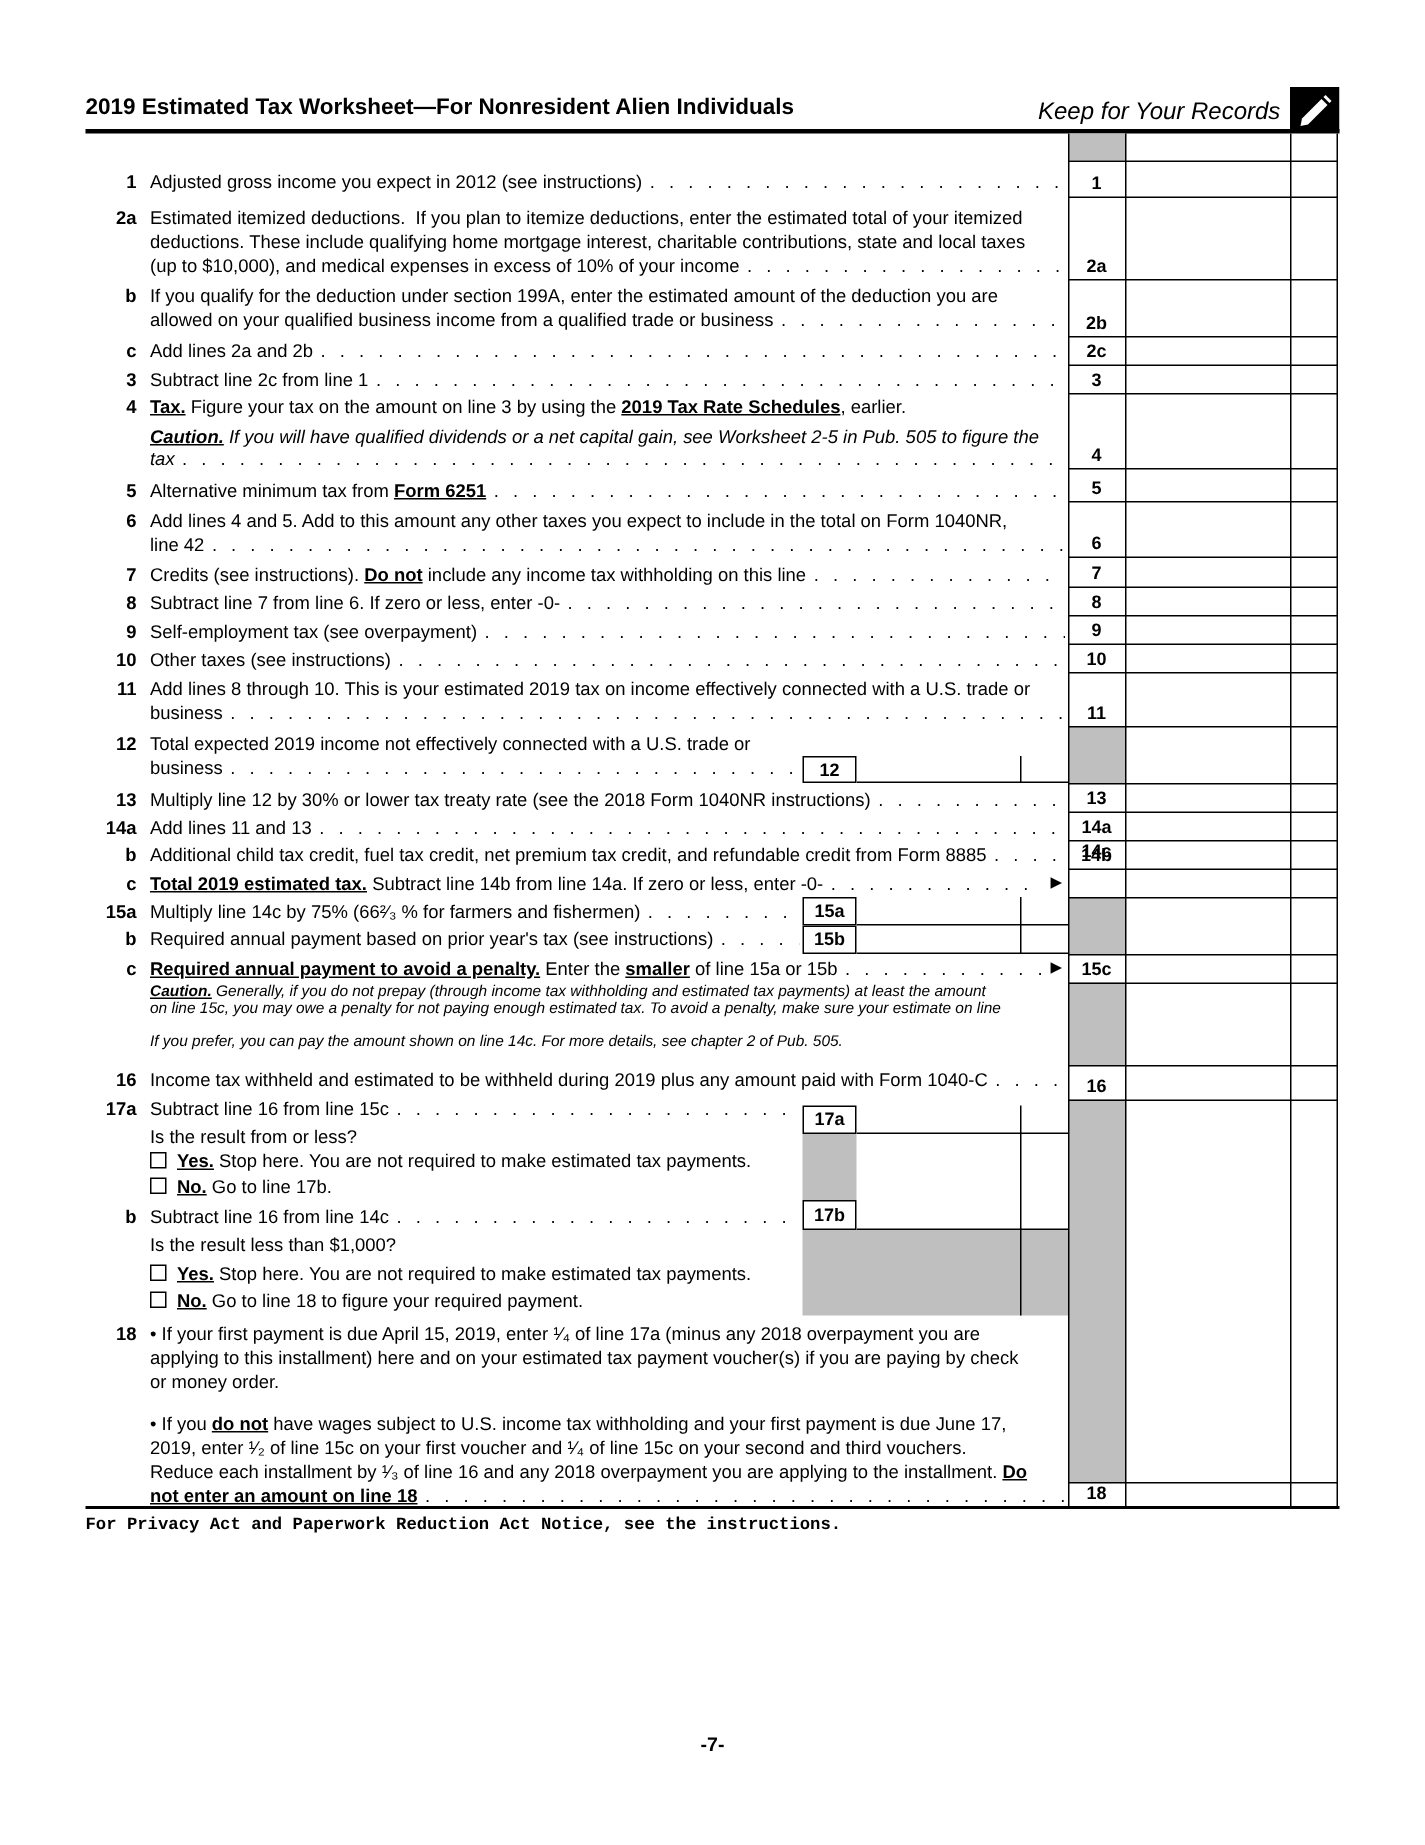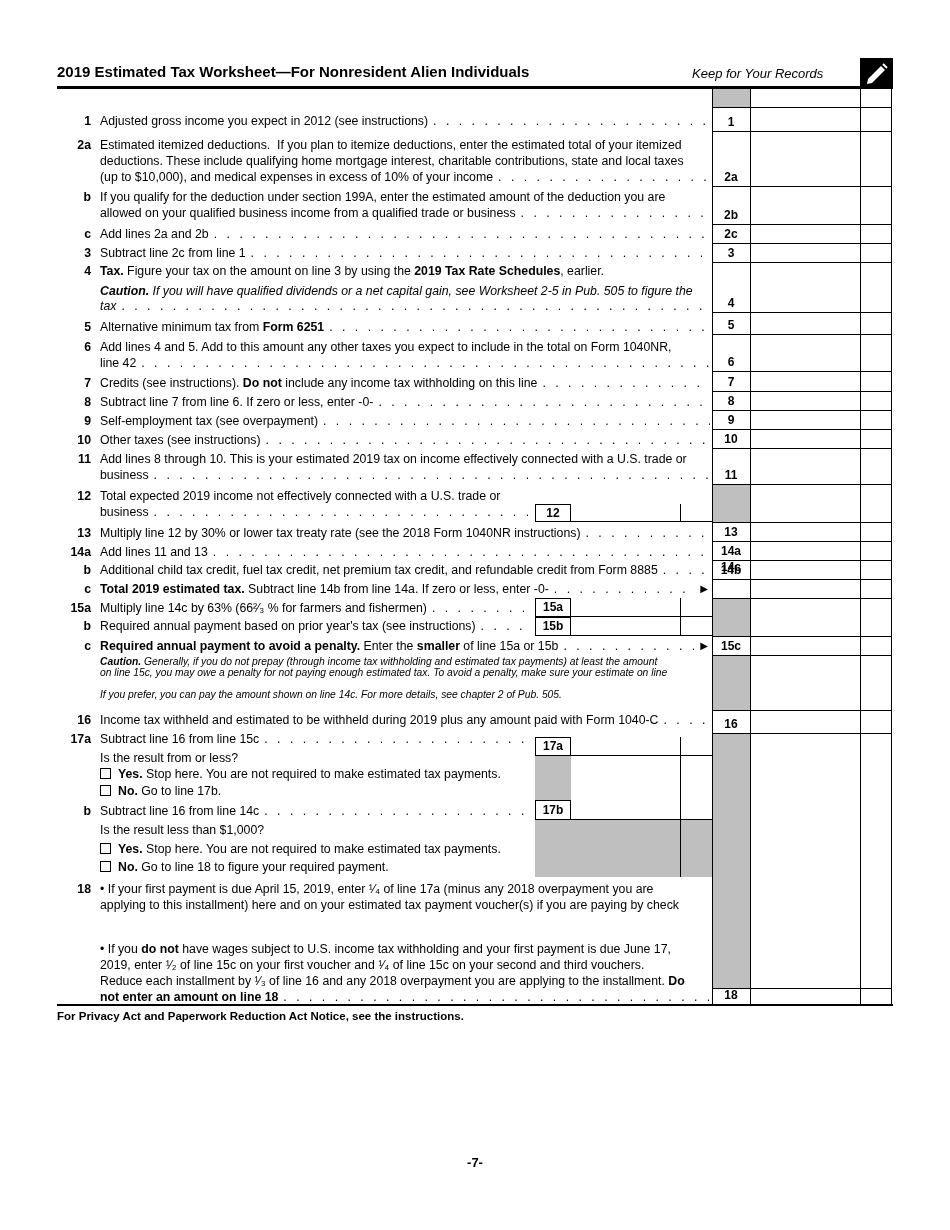--- a/index.html
+++ b/index.html
@@ -1,42 +1,42 @@
 <!DOCTYPE html>
 <html><head>
 <meta charset="utf-8">
 <style>
   html,body{margin:0;padding:0;background:#fff;}
   .page{position:relative;width:950px;height:1230px;background:#fff;color:#000;
         font-family:"Liberation Sans","DejaVu Sans",sans-serif;overflow:hidden;}
   .title{position:absolute;left:57px;top:63px;font-size:15px;font-weight:bold;}
-  .keep{position:absolute;left:692px;top:66px;font-size:13px;font-style:italic;}
+  .keep{position:absolute;left:692px;top:66px;font-size:16px;font-style:italic;}
   .recicon{position:absolute;left:860px;top:58px;width:33px;height:30px;}
   .hrule{position:absolute;left:57px;width:836px;background:#000;}
   .gray{position:absolute;background:#bfbfbf;z-index:0;}
   .vl{position:absolute;top:89px;height:915px;width:1px;background:#000;z-index:2;}
   .hl{position:absolute;left:712px;width:180px;height:1px;background:#000;z-index:2;}
   .hli{left:571px;width:141px;}
   .blabel{position:absolute;left:712px;width:38px;height:14px;line-height:14px;text-align:center;
           font-weight:bold;font-size:12px;z-index:3;}
   .icell{position:absolute;left:535px;width:36px;box-sizing:border-box;border:1px solid #000;
          text-align:center;font-weight:bold;font-size:12px;background:#fff;z-index:3;}
   .ent{position:absolute;left:750px;width:110px;z-index:4;}
   .enti{position:absolute;left:571px;width:109px;z-index:4;}
   .tl{position:absolute;left:57px;width:653px;height:16px;line-height:16px;font-size:12.3px;
       display:flex;white-space:pre;overflow:hidden;padding-left:43px;box-sizing:border-box;z-index:3;}
   .nw{width:476px;}
   .sm{height:12px;line-height:11.5px;font-size:10.3px;}
   .num{position:absolute;left:0;top:0;width:34px;text-align:right;font-weight:bold;}
   .dots{flex:1 1 0;min-width:0;overflow:hidden;white-space:pre;word-spacing:6px;padding-left:5px;}
   .arr{flex:0 0 auto;font-size:10px;padding:0 2px 0 4px;}
-  .b{font-weight:bold;}
+  .b{font-weight:bold;text-decoration:underline;}
   .i{font-style:italic;}
   .cbx{display:inline-block;flex:0 0 auto;width:9px;height:9px;border:1px solid #000;margin:2px 7px 0 0;}
-  .privacy{position:absolute;left:57px;top:1010px;font-size:11.5px;font-weight:bold;}
+  .privacy{position:absolute;left:57px;top:1010px;font-size:11.5px;font-weight:bold;font-family:Liberation Mono, monospace;}
   .pgnum{position:absolute;left:0;top:1155px;width:950px;text-align:center;font-size:13px;font-weight:bold;}
 </style>
 </head>
 <body>
 
 <div class="page">
 
   <div class="title">2019 Estimated Tax Worksheet—For Nonresident Alien Individuals</div>
   <div class="keep i">Keep for Your Records</div>
   <div class="recicon">
@@ -168,37 +168,38 @@
   <div class="tl" style="top:413px"><span class="num">9</span><span>Self-employment tax (see overpayment)</span><span class="dots">. . . . . . . . . . . . . . . . . . . . . . . . . . . . . . . . . . . . . . . . . . . . . . . . . . . . . . . . . . . . . . . . . . . . . .</span></div>
   <div class="tl" style="top:432px"><span class="num">10</span><span>Other taxes (see instructions)</span><span class="dots">. . . . . . . . . . . . . . . . . . . . . . . . . . . . . . . . . . . . . . . . . . . . . . . . . . . . . . . . . . . . . . . . . . . . . .</span></div>
   <div class="tl" style="top:451px"><span class="num">11</span><span>Add lines 8 through 10. This is your estimated 2019 tax on income effectively connected with a U.S. trade or</span></div>
   <div class="tl" style="top:467px"><span>business</span><span class="dots">. . . . . . . . . . . . . . . . . . . . . . . . . . . . . . . . . . . . . . . . . . . . . . . . . . . . . . . . . . . . . . . . . . . . . .</span></div>
   <div class="tl nw" style="top:488px"><span class="num">12</span><span>Total expected 2019 income not effectively connected with a U.S. trade or</span></div>
   <div class="tl nw" style="top:504px"><span>business</span><span class="dots">. . . . . . . . . . . . . . . . . . . . . . . . . . . . . . . . . . . . . . . . . . . . . . . . . . . . . . . . . . . . . . . . . . . . . .</span></div>
   <div class="tl" style="top:525px"><span class="num">13</span><span>Multiply line 12 by 30% or lower tax treaty rate (see the 2018 Form 1040NR instructions)</span><span class="dots">. . . . . . . . . . . . . . . . . . . . . . . . . . . . . . . . . . . . . . . . . . . . . . . . . . . . . . . . . . . . . . . . . . . . . .</span></div>
   <div class="tl" style="top:544px"><span class="num">14a</span><span>Add lines 11 and 13</span><span class="dots">. . . . . . . . . . . . . . . . . . . . . . . . . . . . . . . . . . . . . . . . . . . . . . . . . . . . . . . . . . . . . . . . . . . . . .</span></div>
   <div class="tl" style="top:562px"><span class="num">b</span><span>Additional child tax credit, fuel tax credit, net premium tax credit, and refundable credit from Form 8885</span><span class="dots">. . . . . . . . . . . . . . . . . . . . . . . . . . . . . . . . . . . . . . . . . . . . . . . . . . . . . . . . . . . . . . . . . . . . . .</span></div>
   <div class="tl" style="top:581px"><span class="num">c</span><span class="b">Total 2019 estimated tax.</span><span> Subtract line 14b from line 14a. If zero or less, enter -0-</span><span class="dots">. . . . . . . . . . . . . . . . . . . . . . . . . . . . . . . . . . . . . . . . . . . . . . . . . . . . . . . . . . . . . . . . . . . . . .</span><span class="arr">▶</span></div>
-  <div class="tl nw" style="top:600px"><span class="num">15a</span><span>Multiply line 14c by 63% (66²⁄₃ % for farmers and fishermen)</span><span class="dots">. . . . . . . . . . . . . . . . . . . . . . . . . . . . . . . . . . . . . . . . . . . . . . . . . . . . . . . . . . . . . . . . . . . . . .</span></div>
+  <div class="tl nw" style="top:600px"><span class="num">15a</span><span>Multiply line 14c by 75% (66²⁄₃ % for farmers and fishermen)</span><span class="dots">. . . . . . . . . . . . . . . . . . . . . . . . . . . . . . . . . . . . . . . . . . . . . . . . . . . . . . . . . . . . . . . . . . . . . .</span></div>
   <div class="tl nw" style="top:618px"><span class="num">b</span><span>Required annual payment based on prior year's tax (see instructions)</span><span class="dots">. . . . . . . . . . . . . . . . . . . . . . . . . . . . . . . . . . . . . . . . . . . . . . . . . . . . . . . . . . . . . . . . . . . . . .</span></div>
   <div class="tl" style="top:638px"><span class="num">c</span><span class="b">Required annual payment to avoid a penalty.</span><span> Enter the </span><span class="b">smaller</span><span> of line 15a or 15b</span><span class="dots">. . . . . . . . . . . . . . . . . . . . . . . . . . . . . . . . . . . . . . . . . . . . . . . . . . . . . . . . . . . . . . . . . . . . . .</span><span class="arr">▶</span></div>
   <div class="tl sm" style="top:656px"><span class="b i">Caution.</span><span class="i"> Generally, if you do not prepay (through income tax withholding and estimated tax payments) at least the amount</span></div>
   <div class="tl sm" style="top:667px"><span class="i">on line 15c, you may owe a penalty for not paying enough estimated tax. To avoid a penalty, make sure your estimate on line</span></div>
   <div class="tl sm" style="top:689px"><span class="i">If you prefer, you can pay the amount shown on line 14c. For more details, see chapter 2 of Pub. 505.</span></div>
   <div class="tl" style="top:712px"><span class="num">16</span><span>Income tax withheld and estimated to be withheld during 2019 plus any amount paid with Form 1040-C</span><span class="dots">. . . . . . . . . . . . . . . . . . . . . . . . . . . . . . . . . . . . . . . . . . . . . . . . . . . . . . . . . . . . . . . . . . . . . .</span></div>
   <div class="tl nw" style="top:731px"><span class="num">17a</span><span>Subtract line 16 from line 15c</span><span class="dots">. . . . . . . . . . . . . . . . . . . . . . . . . . . . . . . . . . . . . . . . . . . . . . . . . . . . . . . . . . . . . . . . . . . . . .</span></div>
   <div class="tl" style="top:750px"><span>Is the result from or less?</span></div>
   <div class="tl" style="top:766px"><span class="cbx"></span><span class="b">Yes.</span><span> Stop here. You are not required to make estimated tax payments.</span></div>
   <div class="tl" style="top:783px"><span class="cbx"></span><span class="b">No.</span><span> Go to line 17b.</span></div>
   <div class="tl nw" style="top:803px"><span class="num">b</span><span>Subtract line 16 from line 14c</span><span class="dots">. . . . . . . . . . . . . . . . . . . . . . . . . . . . . . . . . . . . . . . . . . . . . . . . . . . . . . . . . . . . . . . . . . . . . .</span></div>
   <div class="tl" style="top:822px"><span>Is the result less than $1,000?</span></div>
   <div class="tl" style="top:841px"><span class="cbx"></span><span class="b">Yes.</span><span> Stop here. You are not required to make estimated tax payments.</span></div>
   <div class="tl" style="top:859px"><span class="cbx"></span><span class="b">No.</span><span> Go to line 18 to figure your required payment.</span></div>
   <div class="tl" style="top:881px"><span class="num">18</span><span>• If your first payment is due April 15, 2019, enter ¹⁄₄ of line 17a (minus any 2018 overpayment you are</span></div>
   <div class="tl" style="top:897px"><span>applying to this installment) here and on your estimated tax payment voucher(s) if you are paying by check</span></div>
+  <div class="tl" style="top:913px"><span>or money order.</span></div>
   <div class="tl" style="top:941px"><span>• If you </span><span class="b">do not</span><span> have wages subject to U.S. income tax withholding and your first payment is due June 17,</span></div>
   <div class="tl" style="top:957px"><span>2019, enter ¹⁄₂ of line 15c on your first voucher and ¹⁄₄ of line 15c on your second and third vouchers.</span></div>
   <div class="tl" style="top:973px"><span>Reduce each installment by ¹⁄₃ of line 16 and any 2018 overpayment you are applying to the installment. </span><span class="b">Do</span></div>
   <div class="tl" style="top:989px"><span class="b">not enter an amount on line 18</span><span class="dots">. . . . . . . . . . . . . . . . . . . . . . . . . . . . . . . . . . . . . . . . . . . . . . . . . . . . . . . . . . . . . . . . . . . . . .</span></div>
 
   <div class="privacy">For Privacy Act and Paperwork Reduction Act Notice, see the instructions.</div>
   <div class="pgnum">-7-</div>
 
 </div>
 

